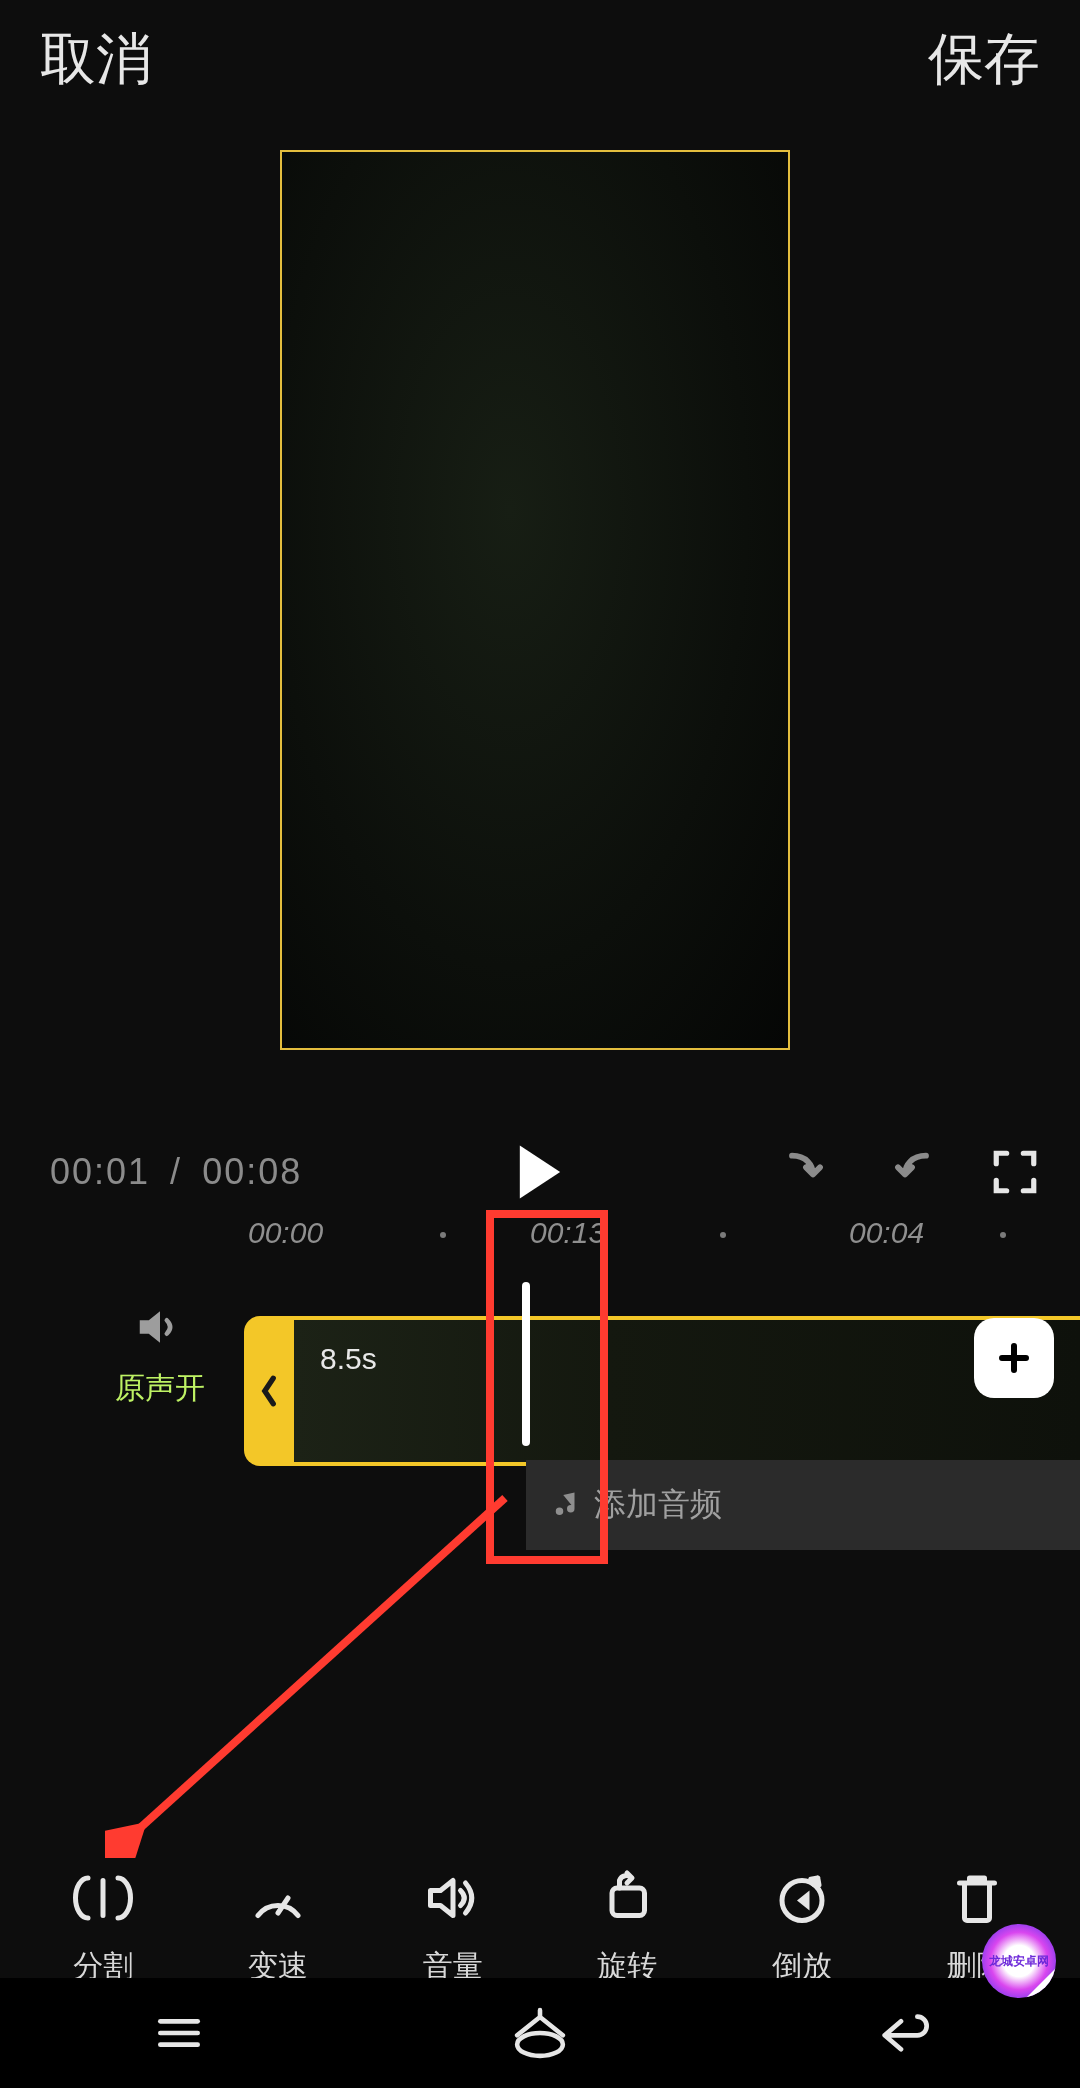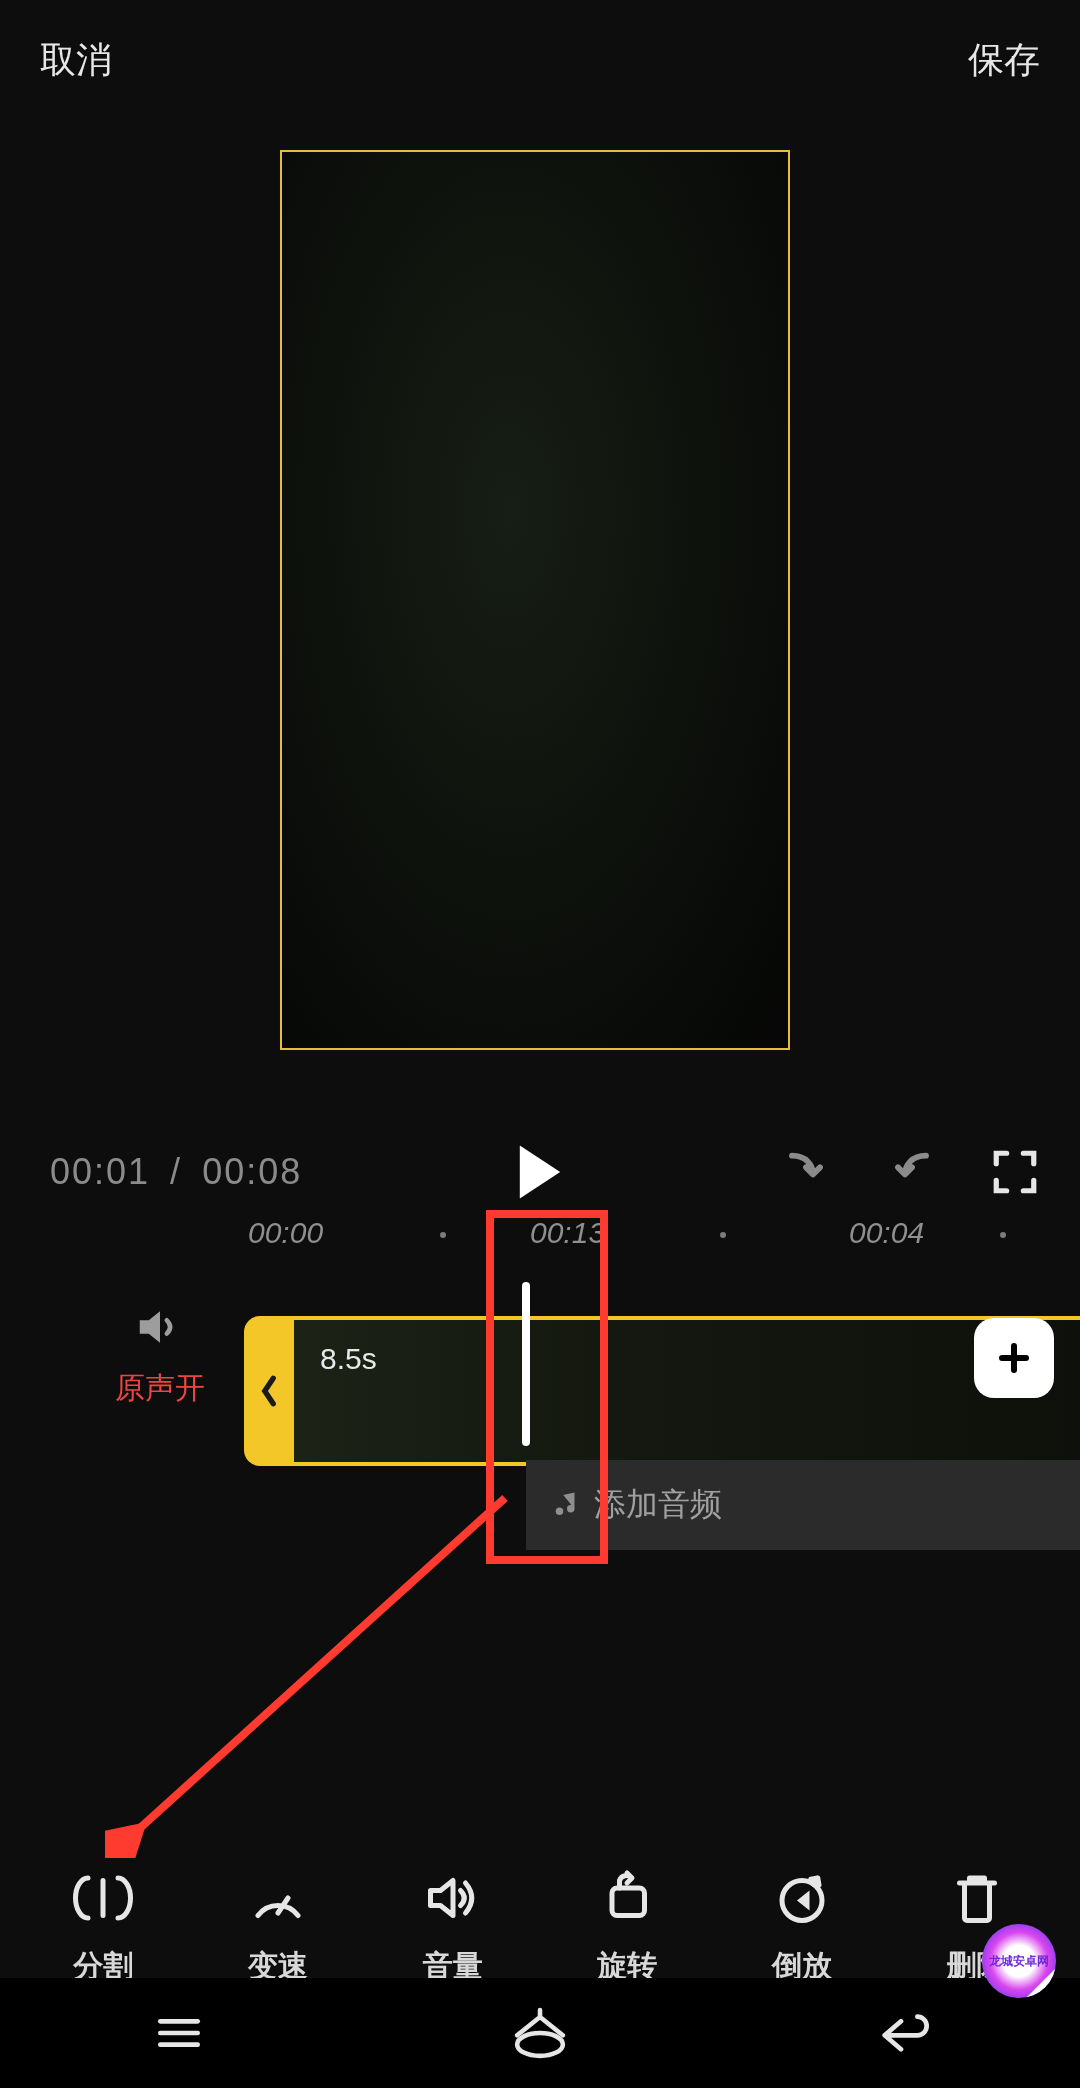--- a/index.html
+++ b/index.html
@@ -1,59 +1,59 @@
 <!DOCTYPE html>
 <html><head>
 <meta charset="utf-8">
 <style>
   * { box-sizing: border-box; margin: 0; padding: 0; }
   html, body { width: 1080px; height: 2088px; background: #0d0d0d; font-family: -apple-system, "PingFang SC", "Microsoft YaHei", sans-serif; overflow: hidden; position: relative; }
   
   
   .topbar { position: absolute; top: 0; left: 0; right: 0; height: 120px; display: flex; justify-content: space-between; align-items: center; padding: 0 40px; }
-  .topbar .btn { color: #e7e7e7; font-size: 36px; font-weight: 400; }
+  .topbar .btn { color: #e7e7e7; font-size: 56px; font-weight: 400; }
   
   
   .preview { position: absolute; top: 150px; left: 280px; width: 510px; height: 900px; border: 2px solid #e4be3e; background: radial-gradient(ellipse at 45% 40%, #171e14 0%, #0c0f0b 60%, #050605 100%); }
   
   
   .controls { position: absolute; top: 1127px; left: 0; right: 0; height: 90px; display: flex; align-items: center; padding: 0 50px; }
   .time { color: #8b8b8b; font-size: 36px; letter-spacing: 2px; }
   .play { position: absolute; left: 50%; transform: translateX(-50%); }
   .ctrl-right { position: absolute; right: 40px; display: flex; gap: 50px; align-items: center; }
   
   
   .ruler { position: absolute; top: 1216px; left: 0; right: 0; height: 54px; }
   .tick { position: absolute; color: #8f8f8f; font-size: 30px; font-style: italic; }
   .dot { position: absolute; width: 6px; height: 6px; background: #7b7b7b; border-radius: 50%; top: 16px; }
   
   
   .sound { position: absolute; top: 1300px; left: 100px; width: 120px; text-align: center; color:#9d9d9d; }
-  .sound-label { font-size: 30px; margin-top: 14px; color:#ef4444;}
+  .sound-label { font-size: 30px; margin-top: 14px; color:#bef264;}
   
   
   .clip-strip { position: absolute; top: 1316px; left: 244px; right: 0; height: 148px; display:flex; }
   .handle { width: 50px; height: 150px; background: #f3c728; border-top-left-radius: 16px; border-bottom-left-radius: 16px; display:flex; align-items:center; justify-content:center; }
   .clip-body { flex:1; height:150px; background: linear-gradient(to right, #1c2216, #14180f 40%, #0e110b); border-top: 4px solid #f3c728; border-bottom: 4px solid #f3c728; position: relative; }
   .clip-dur { position:absolute; top: 22px; left: 26px; color: #e8e8e8; font-size: 30px; }
   .add-btn { position:absolute; top: 1318px; right: 26px; width: 80px; height: 80px; border-radius: 20px; background: #fff; display:flex; align-items:center; justify-content:center; z-index:5;}
   
   
   .playhead { position:absolute; top: 1282px; left: 522px; width: 8px; height: 164px; background: #fff; border-radius: 4px; z-index:4;}
   
   
   .audio-strip { position:absolute; top: 1460px; left: 526px; right: 0; height: 90px; background: #2b2b2b; display:flex; align-items:center; justify-content:flex-start; padding-left: 26px; gap: 12px; z-index:2;}
   .audio-strip span { color:#a0a0a0; font-size: 32px; font-family: Liberation Mono, monospace; }
   
   
   .anno-box { position:absolute; top: 1210px; left: 486px; width: 122px; height: 354px; border: 8px solid #ff3b30; z-index: 6; pointer-events:none;}
   .anno-arrow { position:absolute; top: 1488px; left: 105px; width: 420px; height: 370px; z-index: 6; pointer-events:none;}
   
   
-  .tools { position:absolute; top: 1842px; left: 0; right: 0; height: 170px; display:flex; justify-content: space-around; align-items:center; padding: 0 16px; font-weight: bold;}
+  .tools { position:absolute; top: 1842px; left: 0; right: 0; height: 170px; display:flex; justify-content: space-around; align-items:center; padding: 0 16px;}
   .tool { display:flex; flex-direction:column; align-items:center; gap: 18px; color:#d8d8d8; }
   .tool-label { font-size: 30px; }
   
   
   .navbar { position:absolute; bottom: 0; left:0; right:0; height: 110px; background:#000; display:flex; justify-content:space-around; align-items:center; }
   
   
   .wm { position:absolute; bottom: 90px; right: 24px; width: 74px; height: 74px; border-radius: 50%; background: radial-gradient(circle, #fff 30%, #d946ef 55%, #7c3aed 80%); display:flex; flex-direction:column; align-items:center; justify-content:center; color:#7c3aed; font-size:14px; font-weight:bold; overflow:hidden; z-index:20;margin-left:36px;}
   .wm::after{content:""; position:absolute; right:-10px; bottom:-10px; width:50px;height:50px; background:#fff; clip-path:polygon(0 100%,100% 100%,100% 0);}
   

